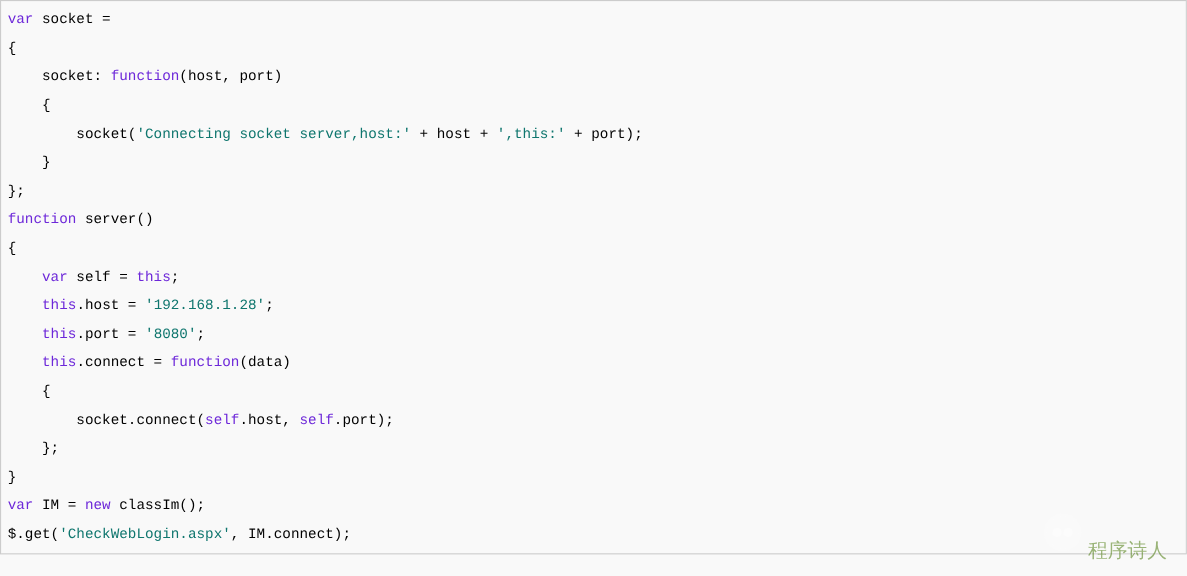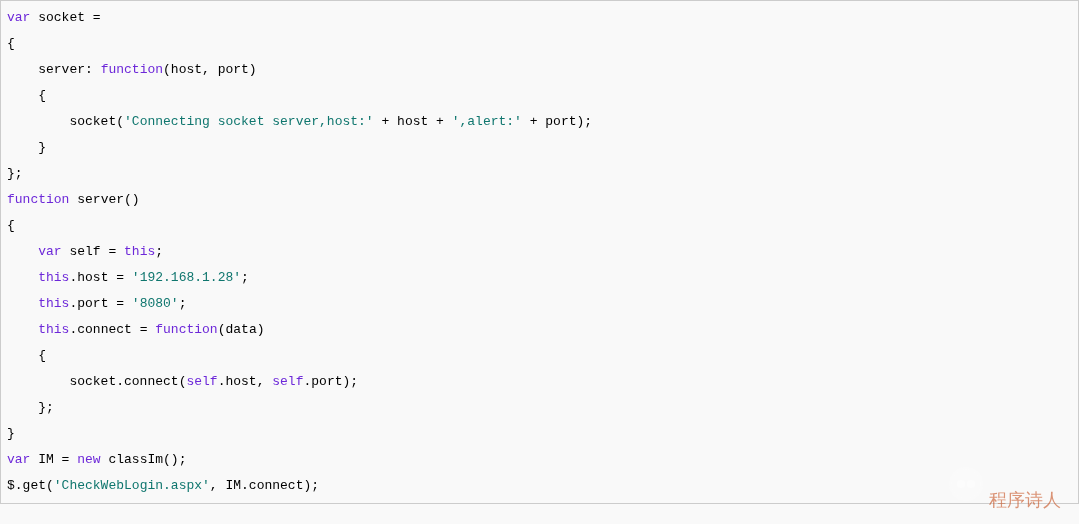--- a/index.html
+++ b/index.html
@@ -45,33 +45,33 @@
     position: absolute;
     width: 8px; height: 8px;
     border-radius: 50%;
     background: #fff;
   }
   .wm-dot-a { left: 6px; top: 11px; }
   .wm-dot-b { left: 16px; top: 11px; }
   .wm-text {
     font-family: "Microsoft YaHei", sans-serif;
     font-size: 18px;
-    color: #c2410c;
+    color: #4d7c0f;
     text-shadow: 0 0 2px rgba(255,255,255,0.6);
     margin-top: 33px;
   }
 </style>
 </head>
 <body>
 
 <div class="code-area"><span class="kw">var</span><span> socket =</span>
 <span>{</span>
-<span>    server: </span><span class="kw">function</span><span>(host, port)</span>
+<span>    socket: </span><span class="kw">function</span><span>(host, port)</span>
 <span>    {</span>
-<span>        socket(</span><span class="str">'Connecting socket server,host:'</span><span> + host + </span><span class="str">',alert:'</span><span> + port);</span>
+<span>        socket(</span><span class="str">'Connecting socket server,host:'</span><span> + host + </span><span class="str">',this:'</span><span> + port);</span>
 <span>    }</span>
 <span>};</span>
 <span class="kw">function</span><span> server()</span>
 <span>{</span>
 <span>    </span><span class="kw">var</span><span> self = </span><span class="kw">this</span><span>;</span>
 <span>    </span><span class="kw">this</span><span>.host = </span><span class="str">'192.168.1.28'</span><span>;</span>
 <span>    </span><span class="kw">this</span><span>.port = </span><span class="str">'8080'</span><span>;</span>
 <span>    </span><span class="kw">this</span><span>.connect = </span><span class="kw">function</span><span>(data)</span>
 <span>    {</span>
 <span>        socket.connect(</span><span class="kw">self</span><span>.host, </span><span class="kw">self</span><span>.port);</span>

